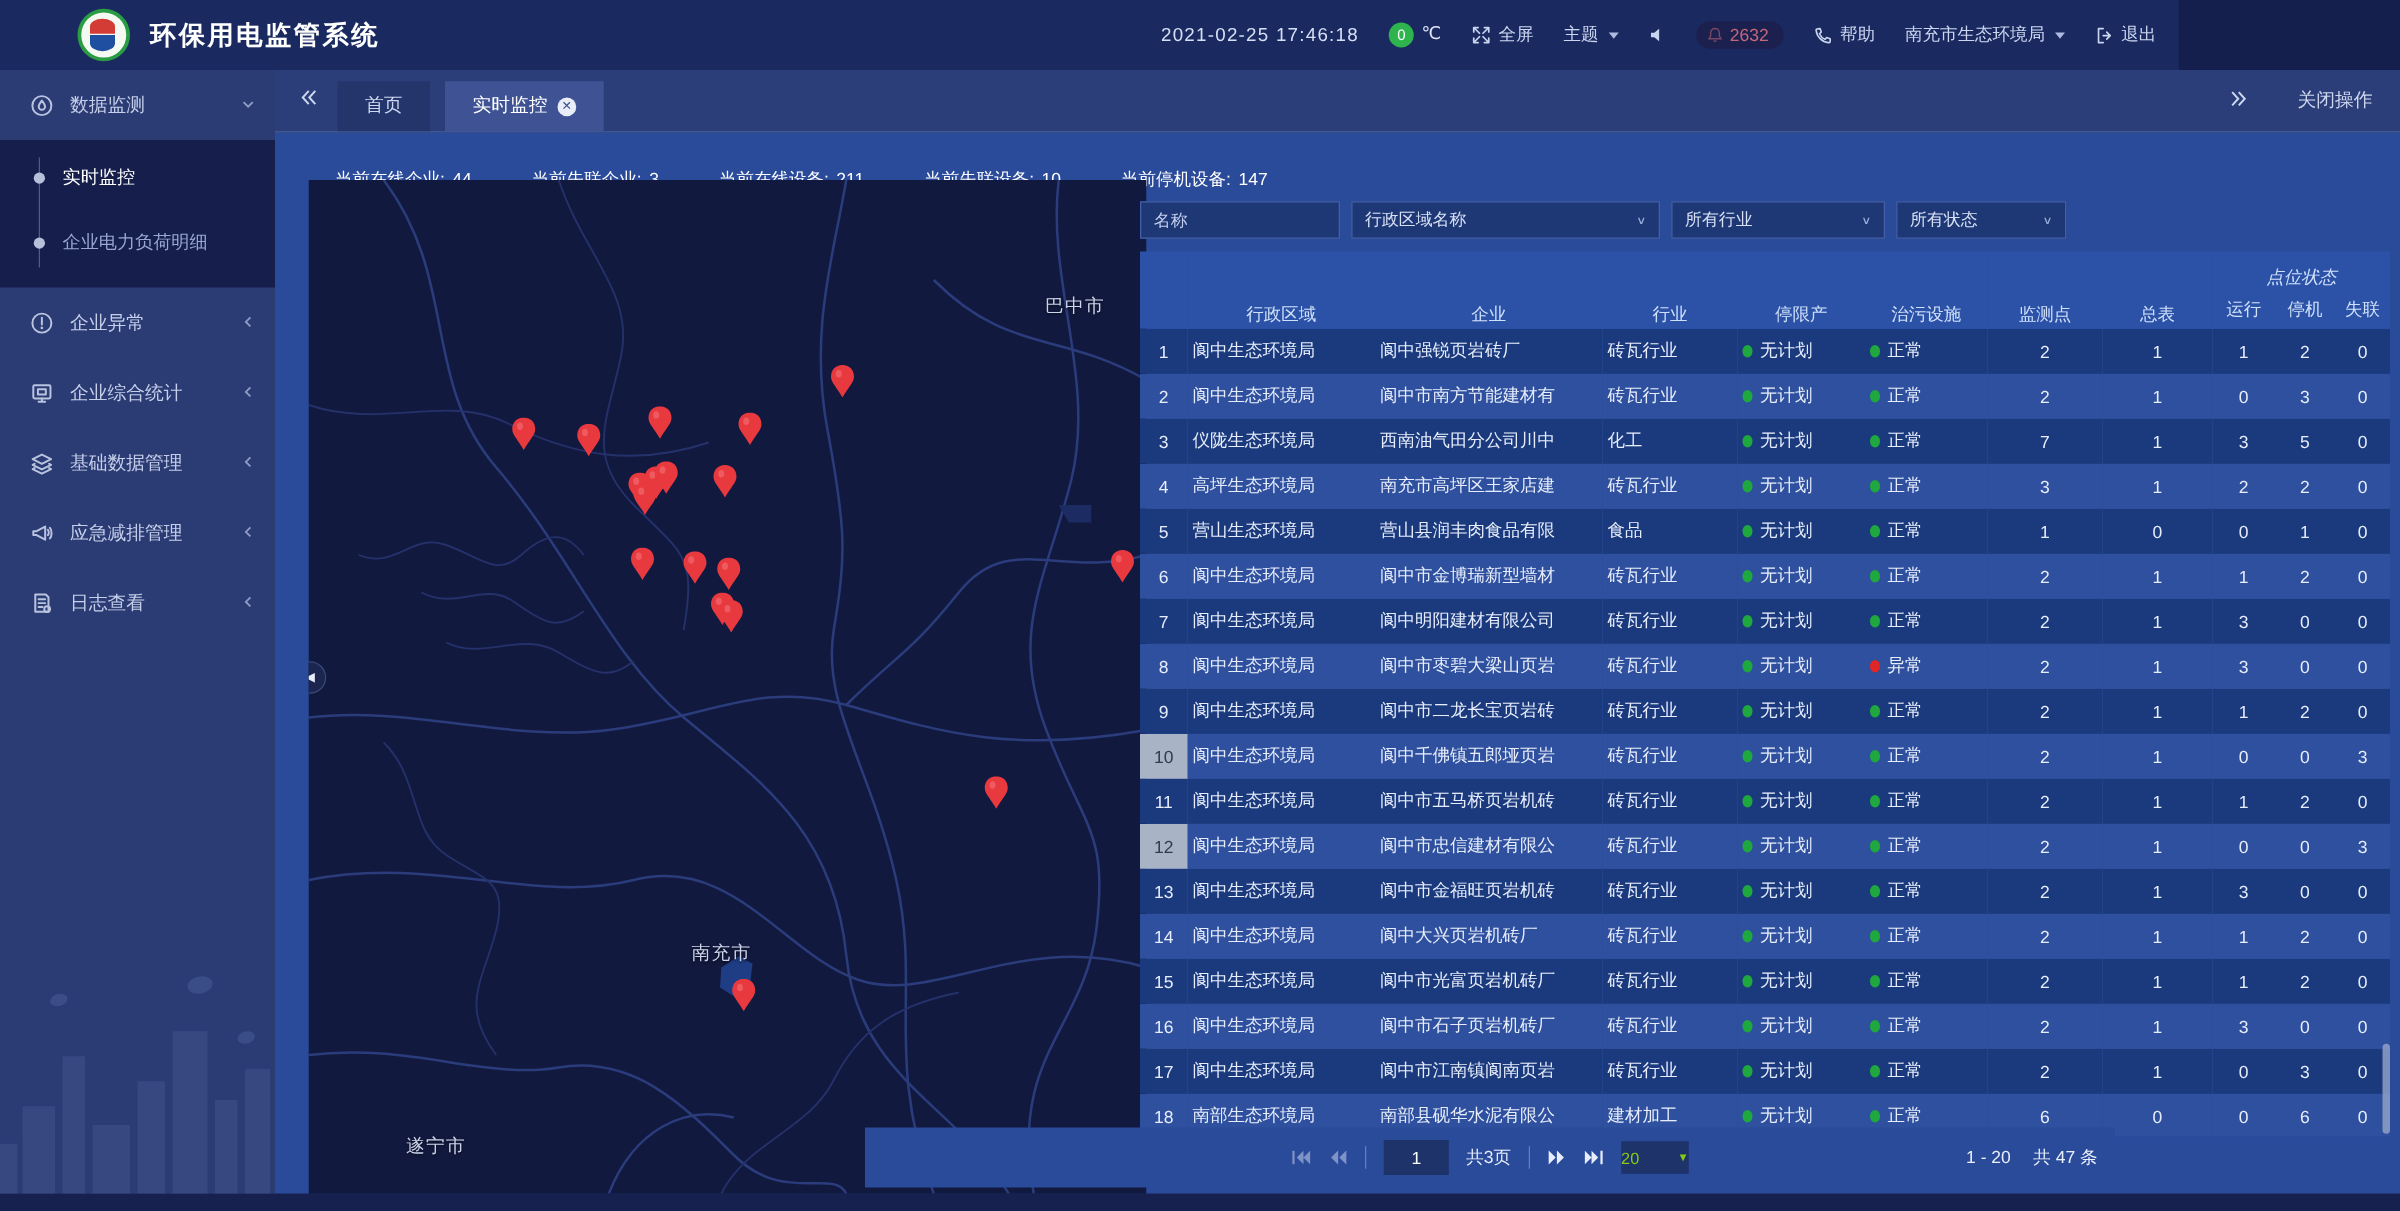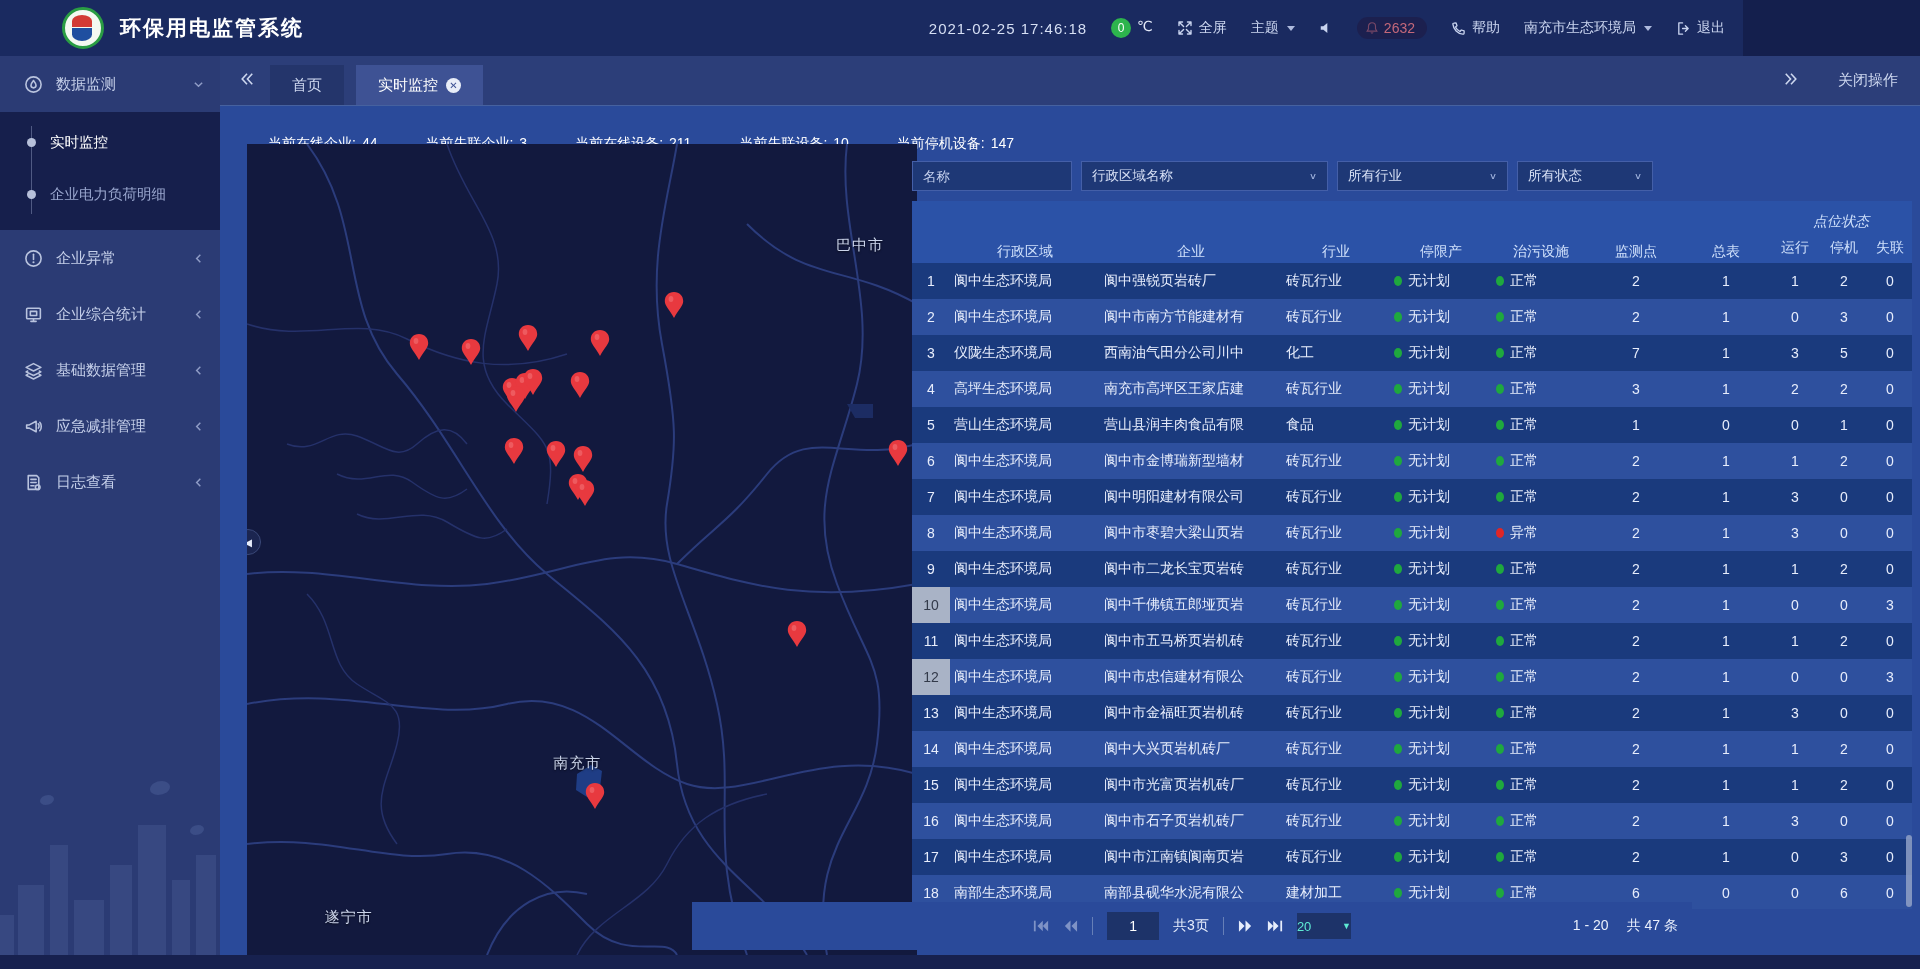--- a/index.html
+++ b/index.html
@@ -80,21 +80,21 @@
   .dot{display:inline-block;width:8px;height:10px;border-radius:50%;margin-right:6px;vertical-align:-1px;}
   .vscroll{position:absolute;right:0px;bottom:2px;width:6px;height:72px;background:#8fa0c5;border-radius:3px;opacity:.85;z-index:4;}
   
   .pager{position:absolute;left:692px;width:1000px;bottom:19px;height:48px;background:#2a4a9a;z-index:8;display:flex;align-items:center;}
   .pager-center{position:absolute;left:0;right:0;display:flex;align-items:center;justify-content:center;gap:14px;}
   .pg-btn{display:flex;align-items:center;}
   .pg-btn.muted svg{opacity:.45;}
   .pg-sep{width:1px;height:18px;background:#8fa3cc;opacity:.6;}
   .pg-input{width:48px;height:26px;background:#1d3369;border:none;color:#fff;text-align:center;font-size:14px;}
   .pg-text{font-size:14px;color:#e6edfc;}
-  .pg-size{width:54px;height:26px;background:#1d3369;color:#5eead4;font-size:13px;display:flex;align-items:center;justify-content:space-between;gap:4px;cursor:pointer;}
+  .pg-size{width:54px;height:26px;background:#1d3369;color:#84cc16;font-size:13px;display:flex;align-items:center;justify-content:space-between;gap:4px;cursor:pointer;}
   .pager-right{margin-left:auto;margin-right:14px;font-size:14px;color:#e9effc;display:flex;gap:18px;z-index:2;}
   .footer-strip{position:absolute;left:0;bottom:0;width:1920px;height:14px;background:#17214f;}
   .icon-stroke{stroke:#c9d4ef;fill:none;stroke-width:1.4;stroke-linecap:round;stroke-linejoin:round;}
   .sb-icon{stroke:#b9c3de;fill:none;stroke-width:1.5;stroke-linecap:round;stroke-linejoin:round;}
 </style>
 </head>
 <body>
 
 <div class="app-header">
   <div class="logo"></div>

